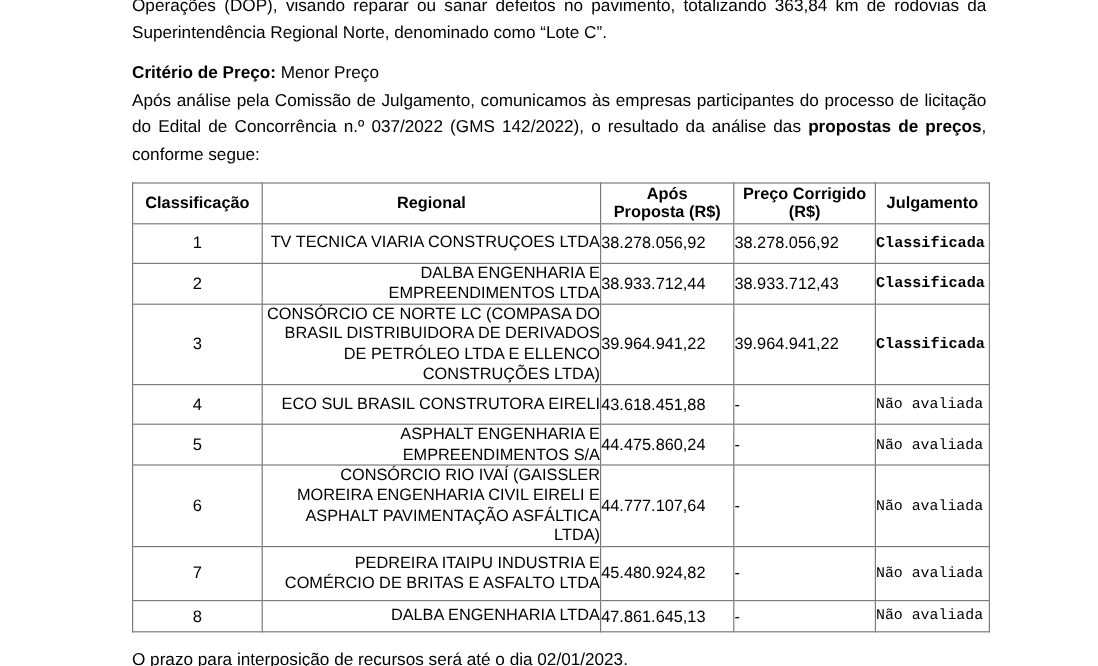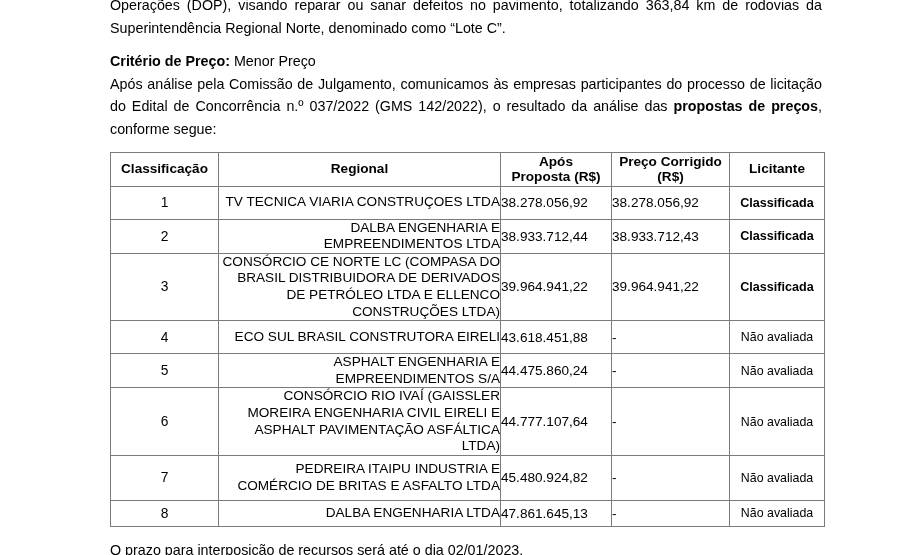--- a/index.html
+++ b/index.html
@@ -68,22 +68,23 @@
     text-align: right;
     padding: 2px 4px 2px 6px;
     line-height: 16.6px;
     font-size: 13.6px;
   }
   td.c-price, td.c-corr {
     font-size: 13.6px;
   }
   td.c-corr.is-bold { font-weight: normal; }
   td.c-result {
-    text-align: center;
+    text-align: left;
     font-size: 12.4px;
+    font-family: Liberation Mono, monospace;
   }
   td.c-result.is-bold { font-weight: bold; font-size: 12.6px; }
 
   .col-rank  { width: 108px; }
   .col-name  { width: 282px; }
   .col-price { width: 111px; }
   .col-corr  { width: 118px; }
   .col-res   { width: 95px; }
 
   .rowh-1 { height: 33px; }
@@ -124,21 +125,21 @@
           <th>Classificação</th>
           <th>Regional</th>
           <th>
             <span>Após</span><br>
             <span>Proposta (R$)</span>
           </th>
           <th>
             <span>Preço Corrigido</span><br>
             <span>(R$)</span>
           </th>
-          <th>Licitante</th>
+          <th>Julgamento</th>
         </tr>
       </thead>
       <tbody>
         <tr class="rowh-1">
           <td class="c-rank">1</td>
           <td class="c-name">TV TECNICA VIARIA CONSTRUÇOES LTDA</td>
           <td class="c-price">38.278.056,92</td>
           <td class="c-corr">38.278.056,92</td>
           <td class="c-result is-bold">Classificada</td>
         </tr>

